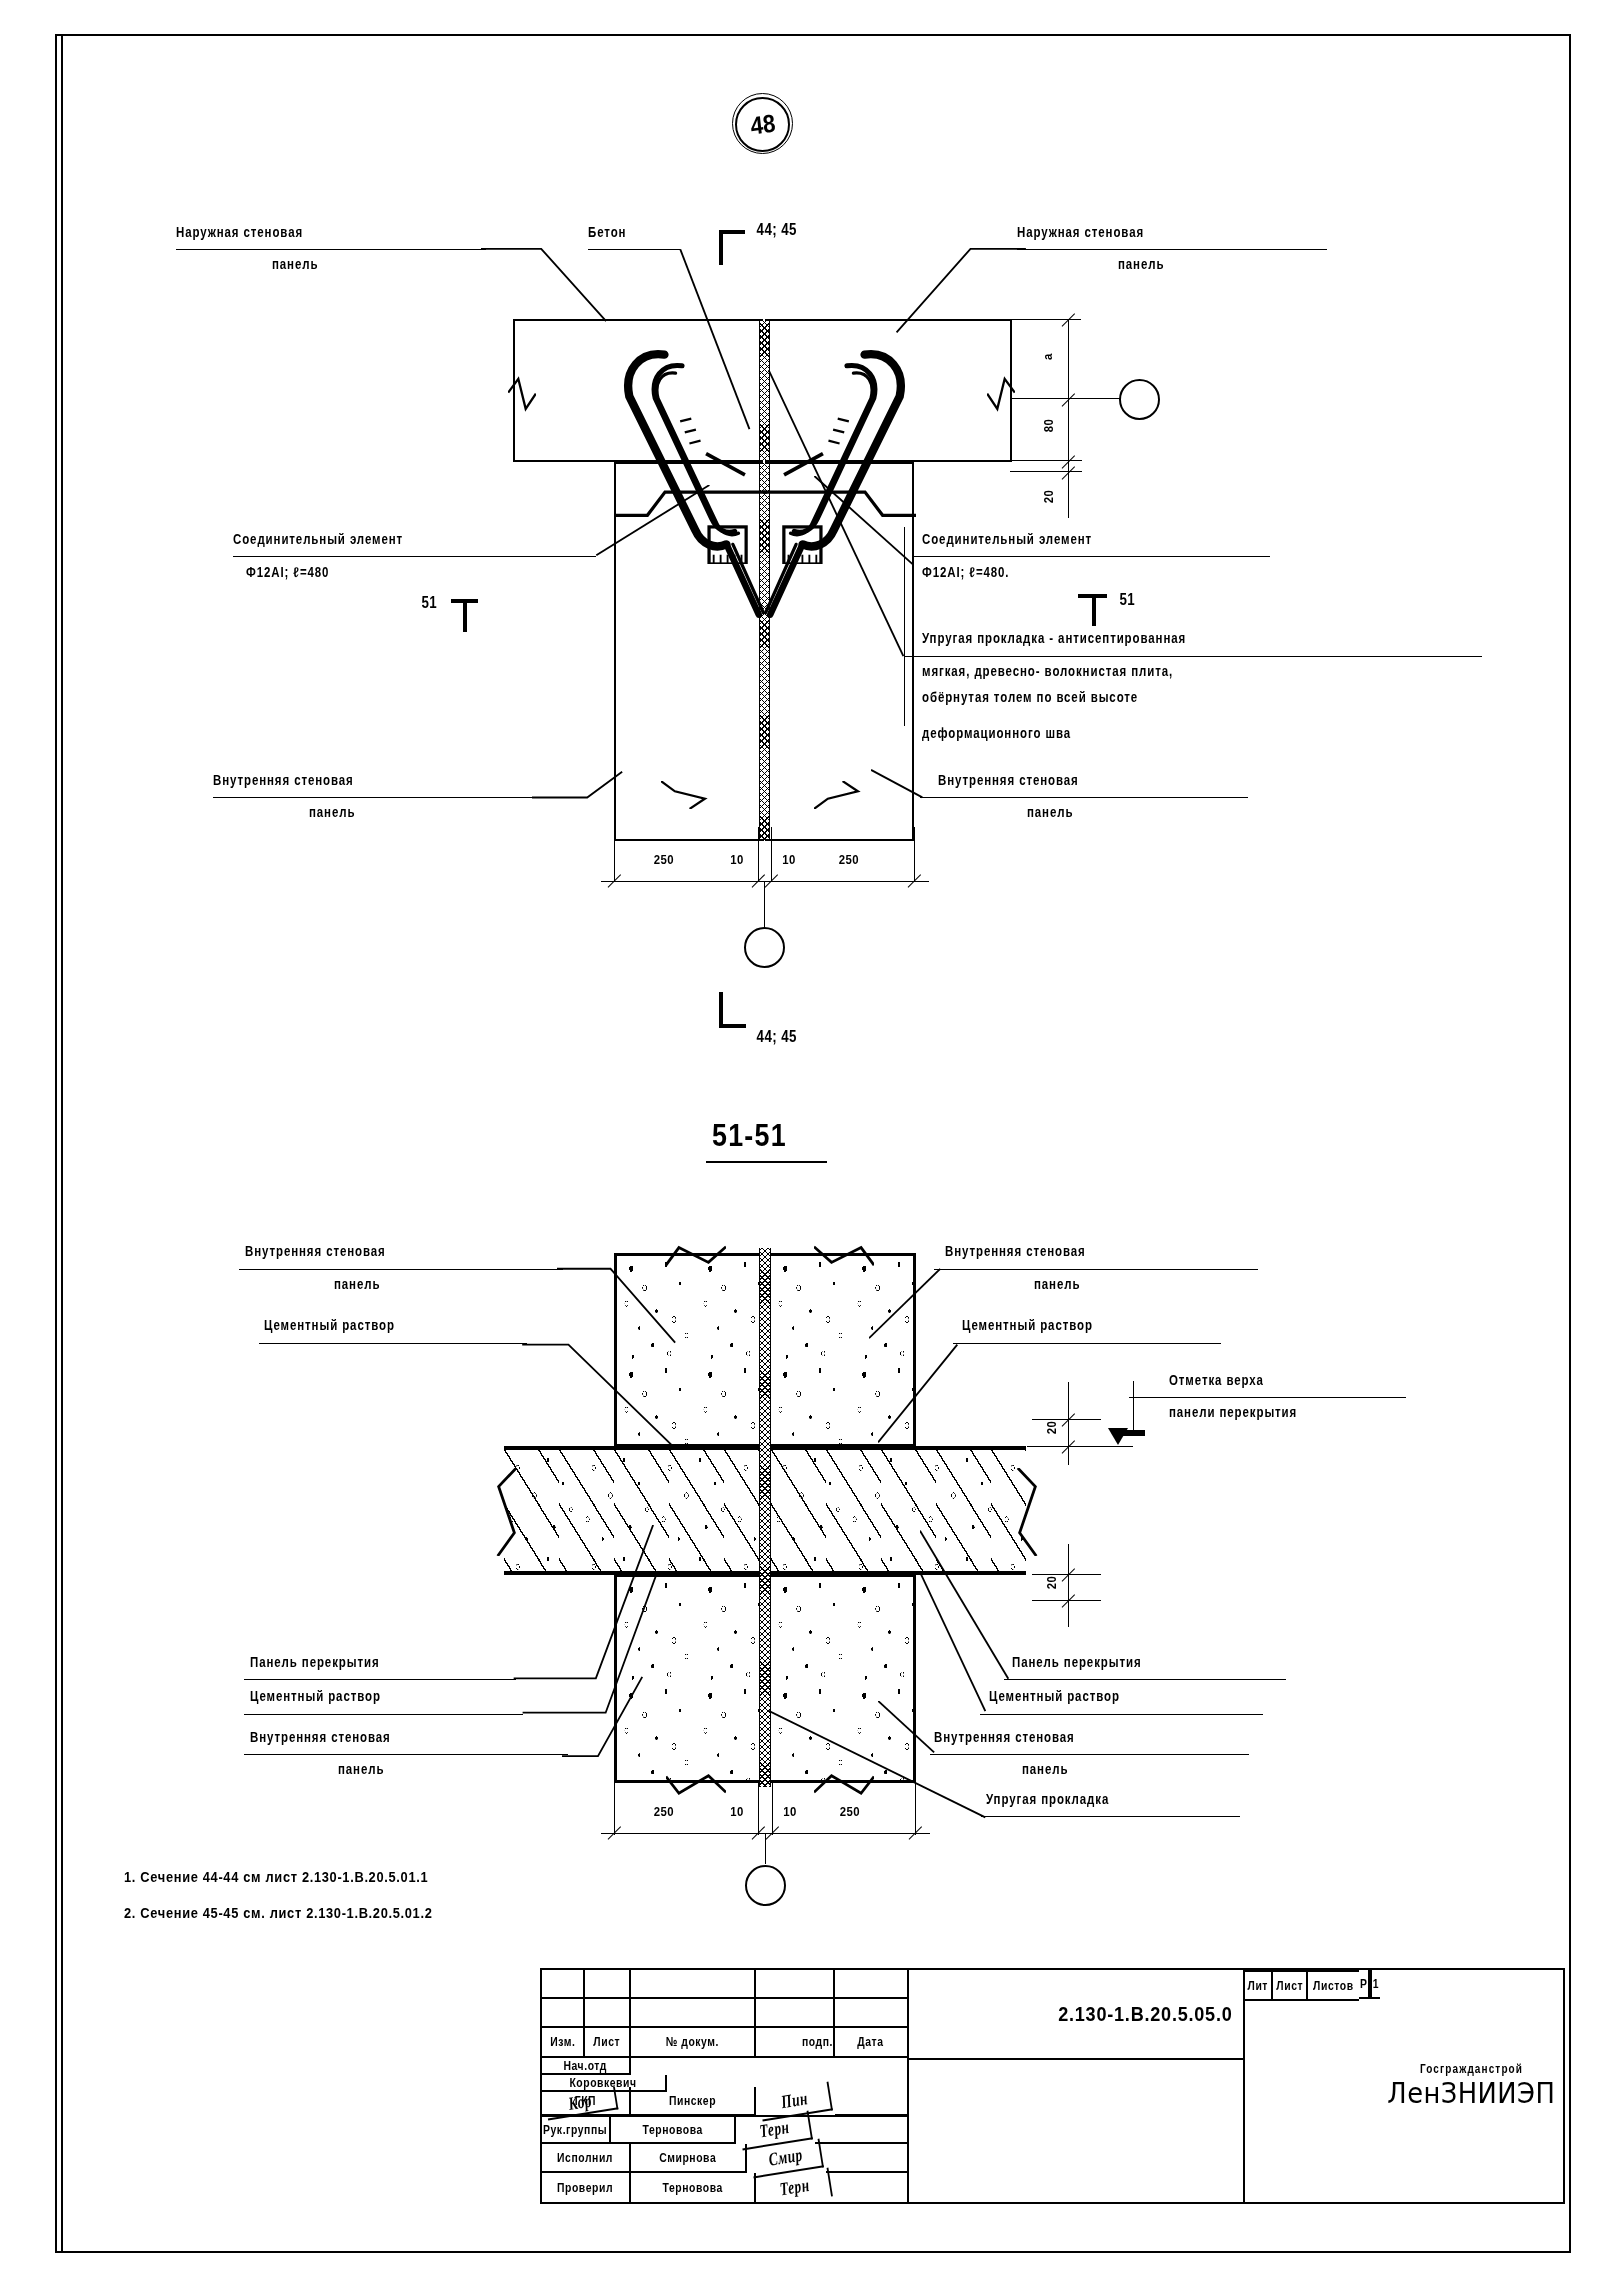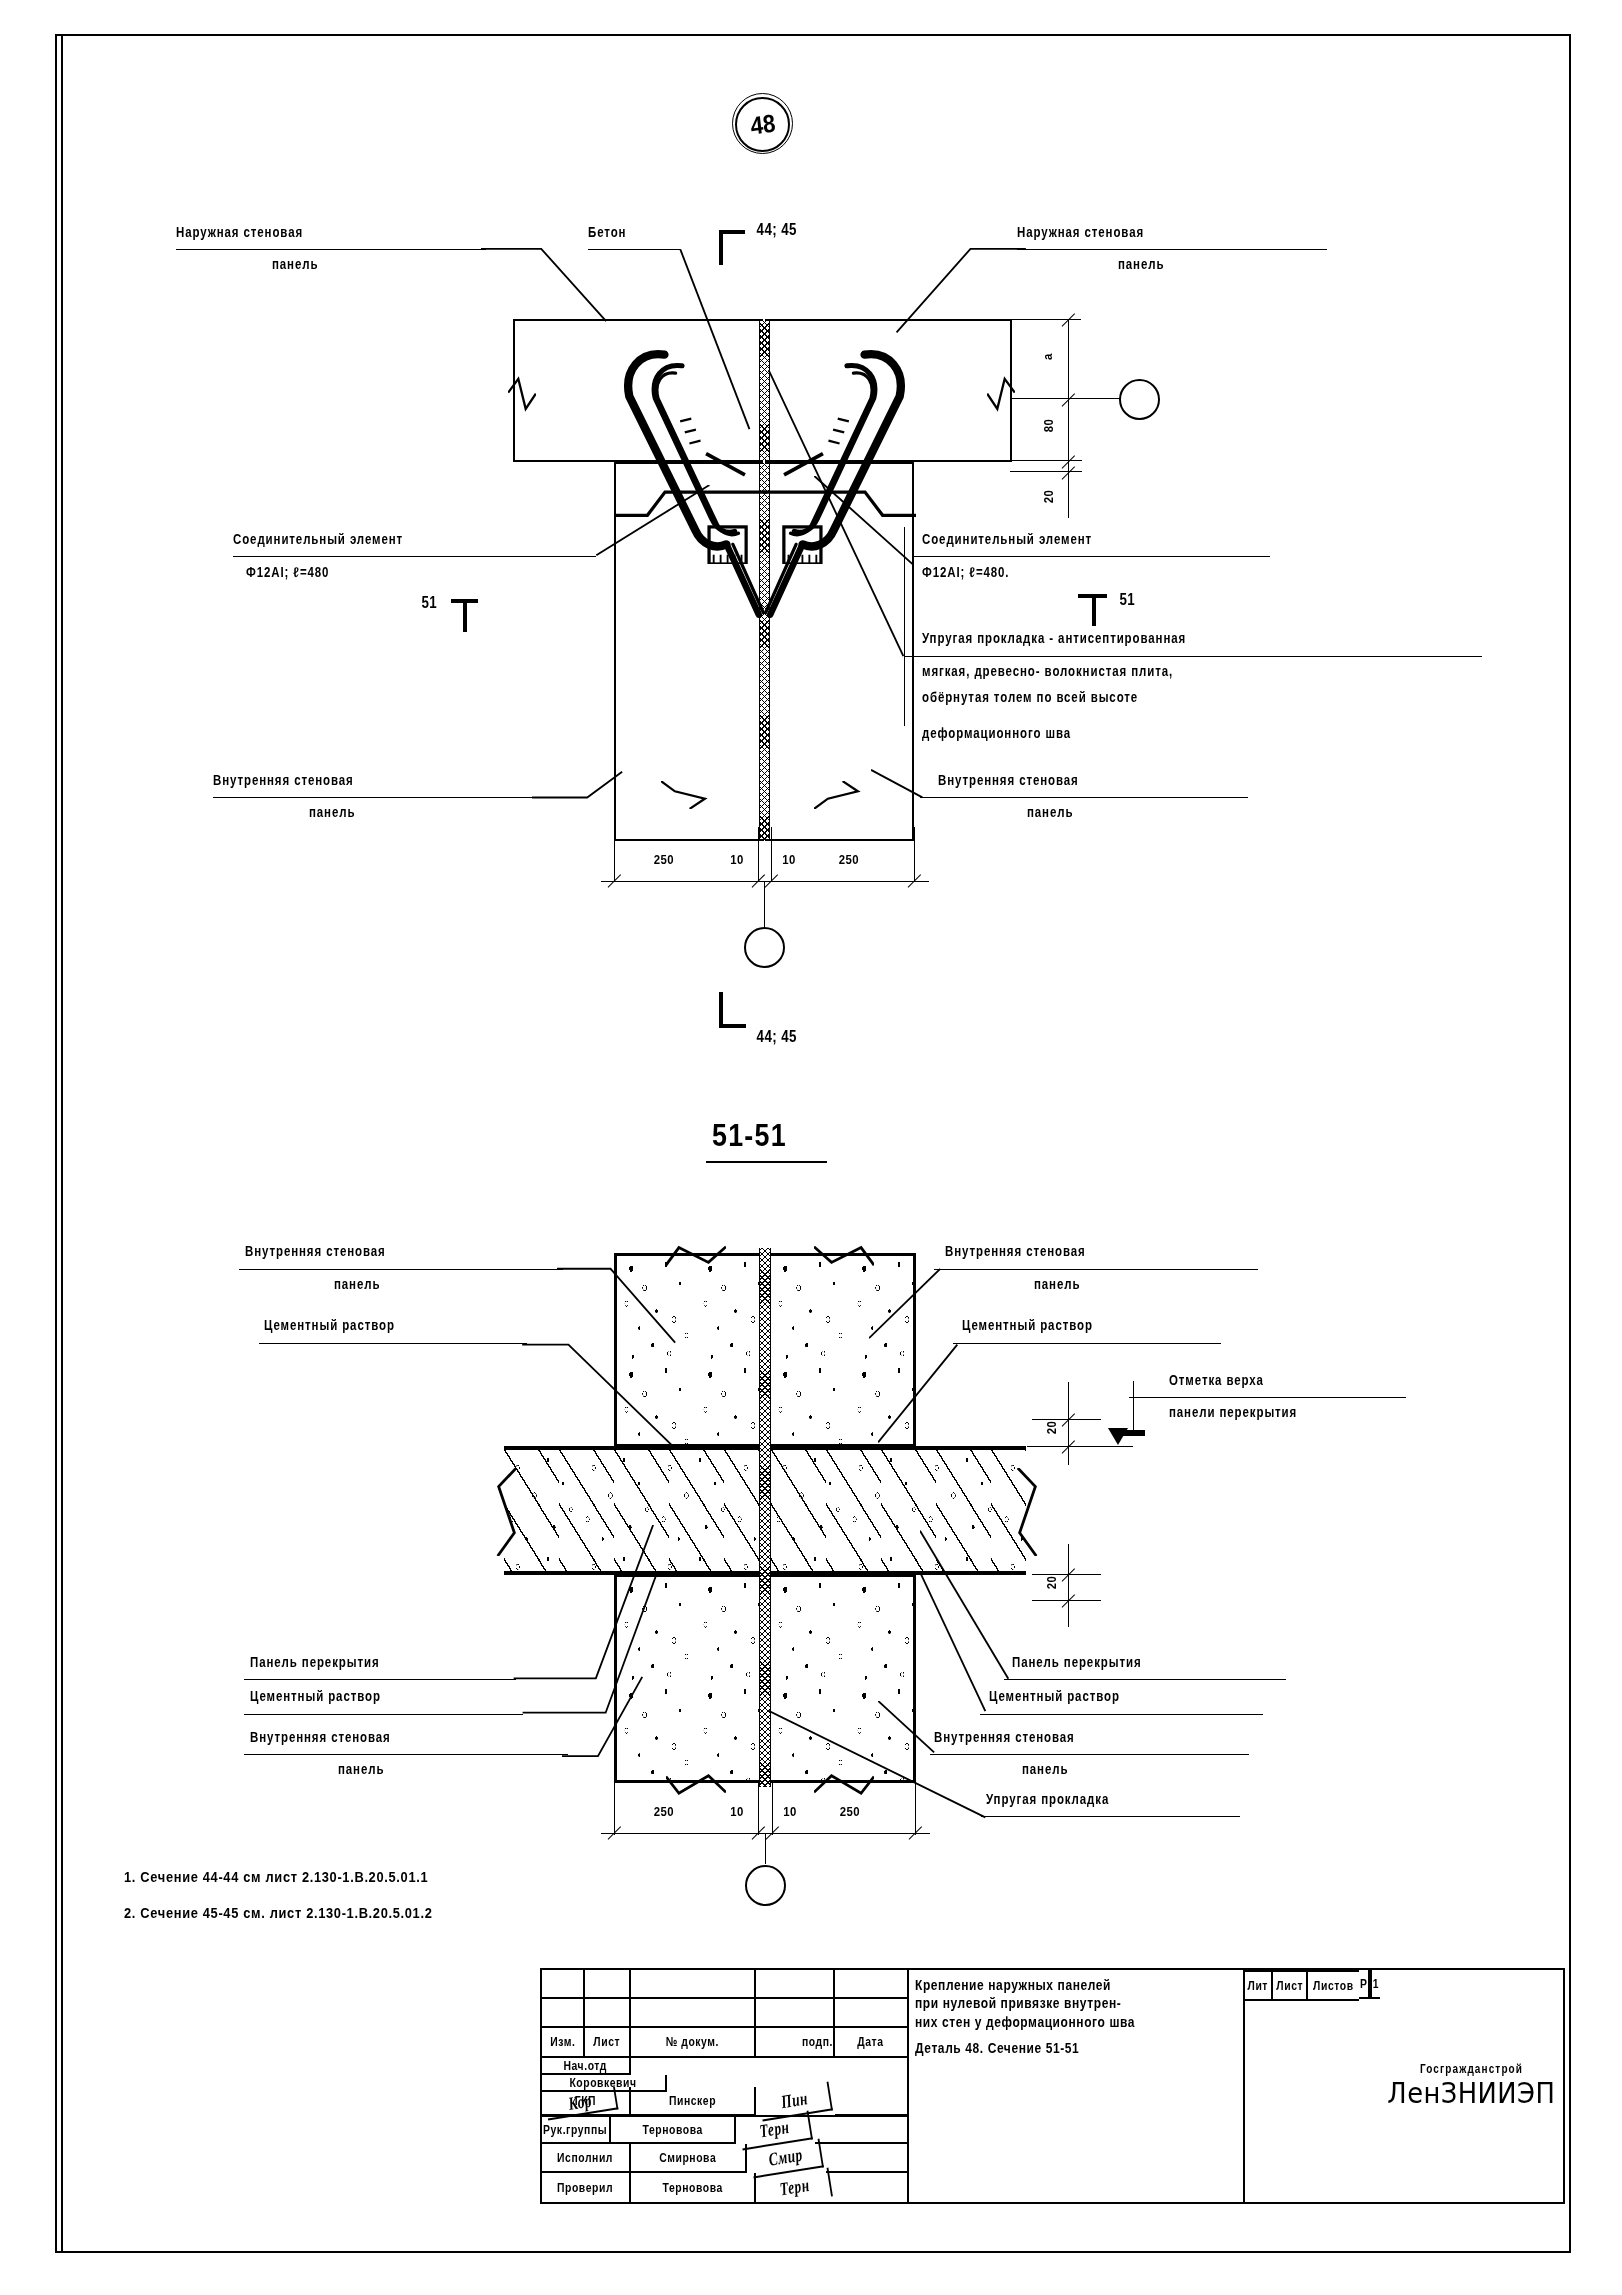--- a/index.html
+++ b/index.html
@@ -632,25 +632,22 @@
       <div class="tb-cell bd-r sig" style="width:79px;">
           <span>Терн</span>
         </div>
       <div class="tb-cell" style="flex:1;">
           <span></span>
         </div>
     </div>
   </div>
 
   <div class="tb-col bd-r" style="width:365px; display:flex; flex-direction:column;">
-    <div style="flex:1; padding:6.5px 4.6px 0 6.5px; display:flex; flex-direction:column; gap:2.8px;">
-      <div style="font-size:14.3px; font-weight:700; letter-spacing:0.7px; white-space:nowrap; transform:scaleX(0.84); transform-origin:left center;">Крепление наружных панелей</div>
-      <div style="font-size:14.3px; font-weight:700; letter-spacing:0.7px; white-space:nowrap; transform:scaleX(0.84); transform-origin:left center;">при нулевой привязке внутрен-</div>
-      <div style="font-size:14.3px; font-weight:700; letter-spacing:0.7px; white-space:nowrap; transform:scaleX(0.84); transform-origin:left center;">них стен у деформационного шва</div>
-      <div style="font-size:14.3px; font-weight:700; letter-spacing:0.7px; white-space:nowrap; transform:scaleX(0.84); transform-origin:left center; margin-top:7.4px;">Деталь 48.  Сечение 51-51</div>
+    <div class="bd-b" style="height:88px; display:flex; align-items:center; justify-content:center;">
+      <span style="font-size:21px; font-weight:700; letter-spacing:0.9px; transform:scaleX(0.86); display:inline-block; position:relative; left:69px;">2.130-1.В.20.5.05.0</span>
     </div>
   </div>
 
   <div class="tb-col" style="flex:1; display:flex; ">
     <div style="height:88px;"></div>
     <div class="bd-t" style="display:flex; height:29px;">
       <div class="tb-cell bd-r bd-b" style="flex:1;">
           <span>Лит</span>
         </div>
       <div class="tb-cell bd-r bd-b" style="flex:1.2;">

